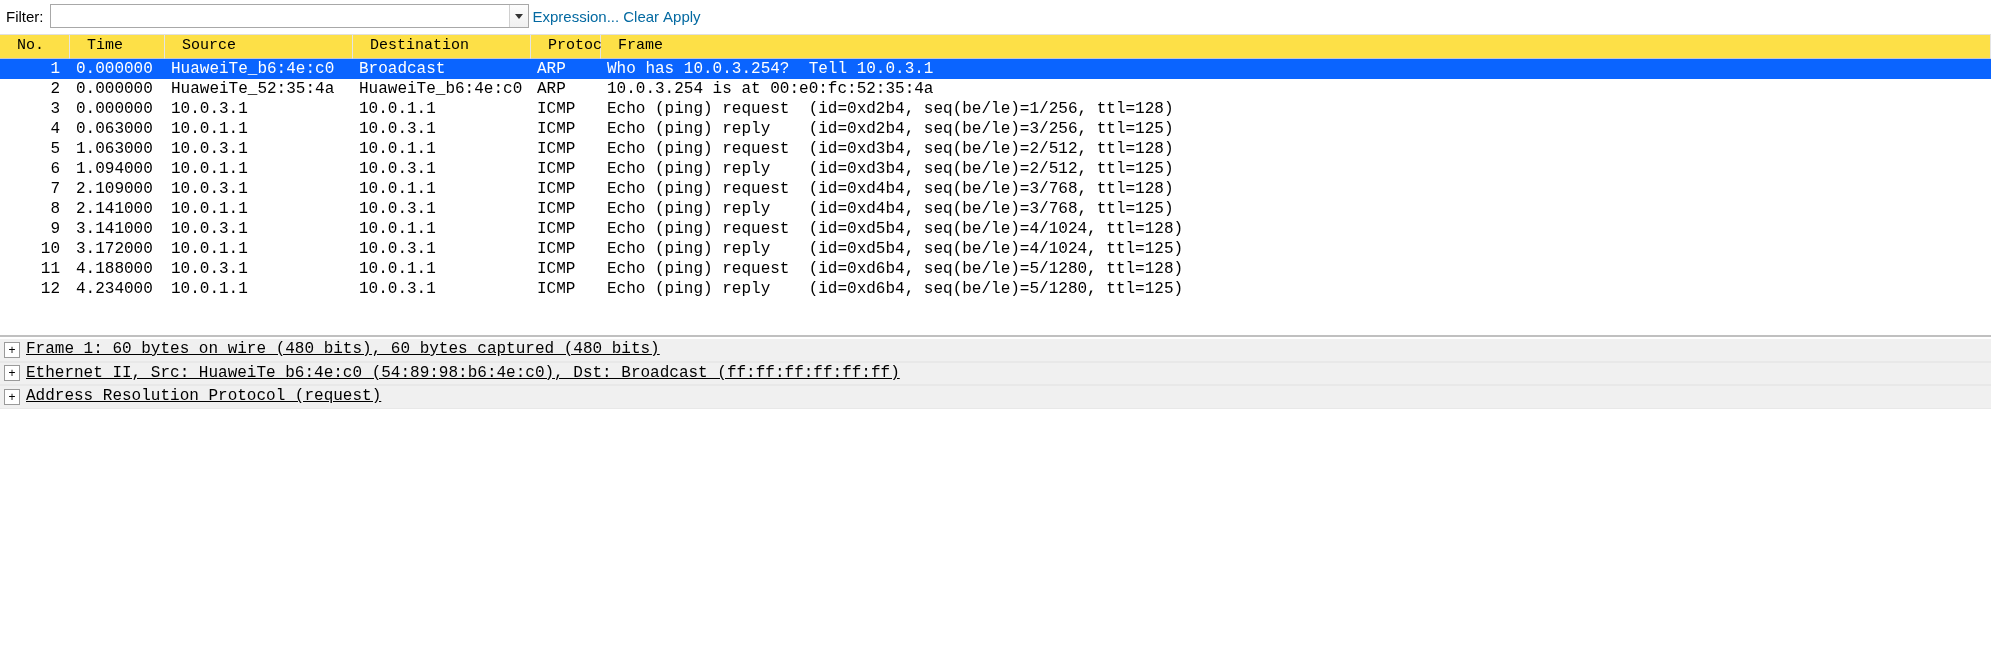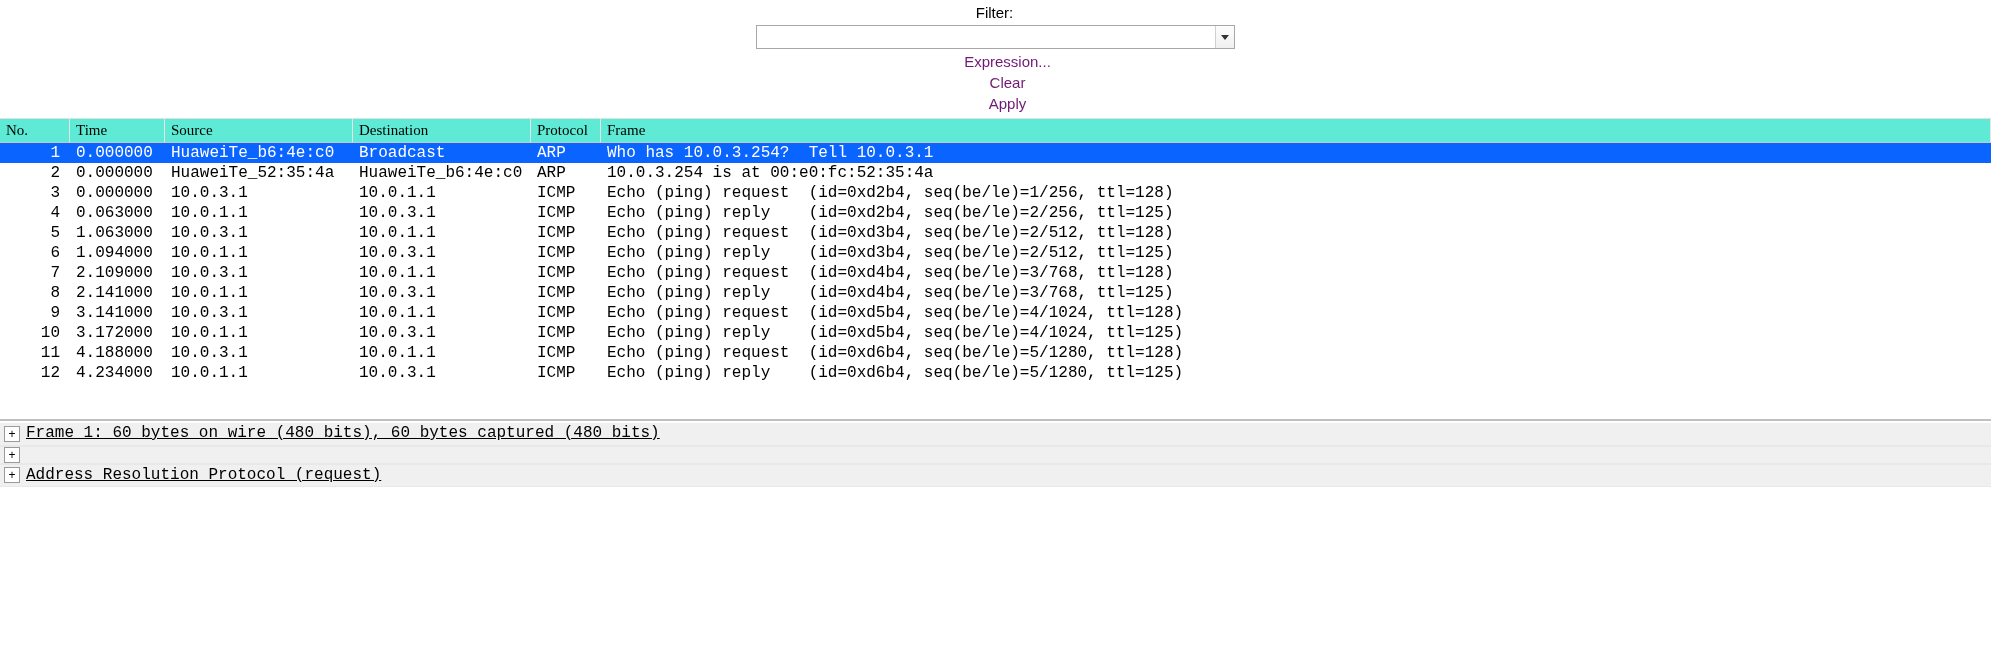--- a/index.html
+++ b/index.html
@@ -12,21 +12,20 @@
     font-size: 15px;
     color: #000;
     overflow: hidden;
   }
   .toolbar {
     display: flex;
     align-items: center;
     padding: 4px 6px 6px 6px;
     gap: 4px;
     border-bottom: 1px solid #e0e0e0;
-    flex-direction: column;
   }
   .toolbar .lbl {
     margin-right: 2px;
   }
   .filter-box-wrap {
     display: flex;
     align-items: stretch;
     border: 1px solid #a8a8a8;
     background: #fff;
     height: 22px;
@@ -44,43 +43,43 @@
     width: 18px;
     display: flex;
     align-items: center;
     justify-content: center;
     border-left: 1px solid #d0d0d0;
     cursor: pointer;
     background: linear-gradient(#fdfdfd,#f0f0f0);
   }
   .dropdown-btn svg { width: 8px; height: 5px; }
   .tool-link {
-    margin-left: 24px;
+    margin-left: 0;
     cursor: pointer;
-    color: #701a75;
+    color: #0369a1;
   }
   .packet-table {
     display: grid;
     grid-template-columns: 70px 95px 188px 178px 70px 1fr;
     align-content: start;
     border-bottom: 1px solid #c0c0c0;
     user-select: none;
     font-family: Consolas, "Courier New", monospace;
     font-size: 16px;
     line-height: 1.25;
     height: 300px;
     overflow: hidden;
   }
   .hdr {
-    font-family: Liberation Serif, serif;
+    font-family: Liberation Mono, monospace;
     font-size: 15px;
-    background: #5eead4;
+    background: #fde047;
     border-bottom: 1px solid #c8c8c8;
     border-right: 1px solid #e4e4e4;
-    padding: 2px 6px;
+    padding: 2px 17px;
     white-space: nowrap;
     position: sticky;
     top: 0;
   }
   .cell {
     padding: 0px 6px;
     white-space: pre;
     overflow: hidden;
     text-overflow: clip;
   }
@@ -164,21 +163,21 @@
     <div class="cell ">0.000000</div>
     <div class="cell ">10.0.3.1</div>
     <div class="cell ">10.0.1.1</div>
     <div class="cell ">ICMP</div>
     <div class="cell ">Echo (ping) request  (id=0xd2b4, seq(be/le)=1/256, ttl=128)</div>
     <div class="cell no">4</div>
     <div class="cell ">0.063000</div>
     <div class="cell ">10.0.1.1</div>
     <div class="cell ">10.0.3.1</div>
     <div class="cell ">ICMP</div>
-    <div class="cell ">Echo (ping) reply    (id=0xd2b4, seq(be/le)=2/256, ttl=125)</div>
+    <div class="cell ">Echo (ping) reply    (id=0xd2b4, seq(be/le)=3/256, ttl=125)</div>
     <div class="cell no">5</div>
     <div class="cell ">1.063000</div>
     <div class="cell ">10.0.3.1</div>
     <div class="cell ">10.0.1.1</div>
     <div class="cell ">ICMP</div>
     <div class="cell ">Echo (ping) request  (id=0xd3b4, seq(be/le)=2/512, ttl=128)</div>
     <div class="cell no">6</div>
     <div class="cell ">1.094000</div>
     <div class="cell ">10.0.1.1</div>
     <div class="cell ">10.0.3.1</div>
@@ -223,18 +222,19 @@
   </div>
 
 <div class="details-pane" id="details-pane">
 
 <div class="detail-row">
       <span class="expander">+</span>
       <span class="detail-text">Frame 1: 60 bytes on wire (480 bits), 60 bytes captured (480 bits)</span>
     </div>
     <div class="detail-row">
       <span class="expander">+</span>
+      <span class="detail-text">Ethernet II, Src: HuaweiTe_b6:4e:c0 (54:89:98:b6:4e:c0), Dst: Broadcast (ff:ff:ff:ff:ff:ff)</span>
     </div>
     <div class="detail-row">
       <span class="expander">+</span>
       <span class="detail-text">Address Resolution Protocol (request)</span>
     </div>
   </div>
 
 </body></html>

